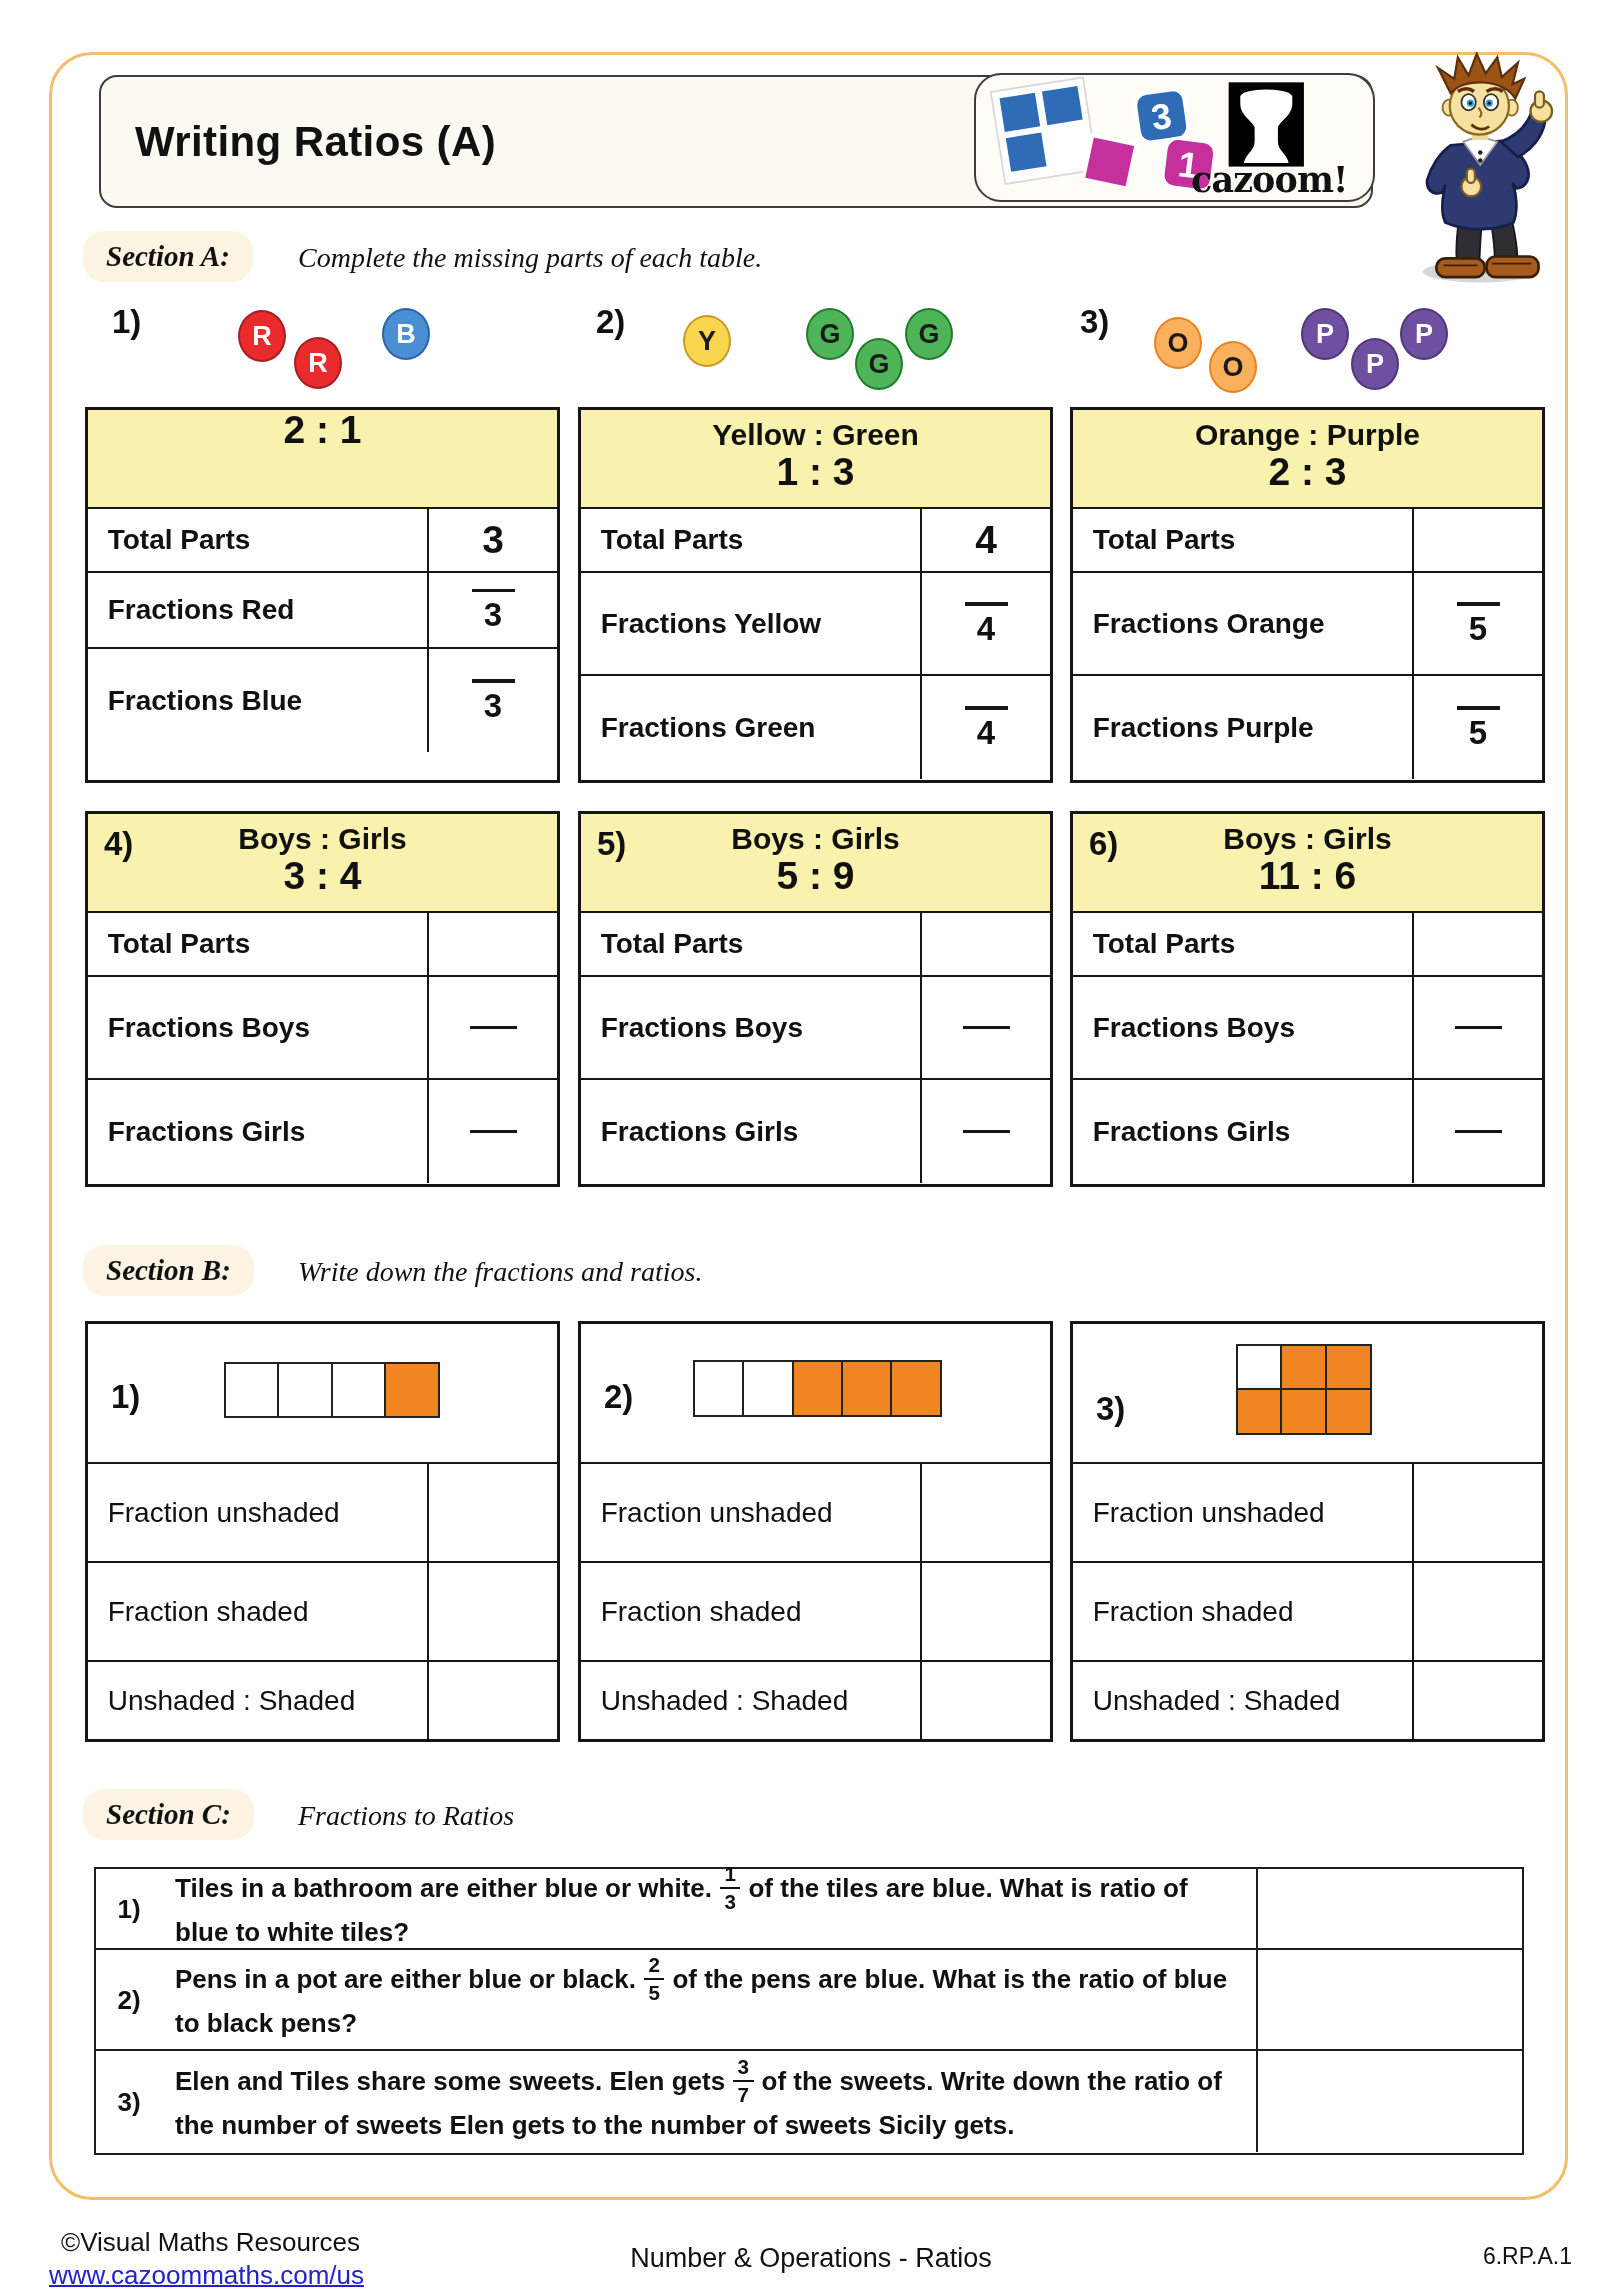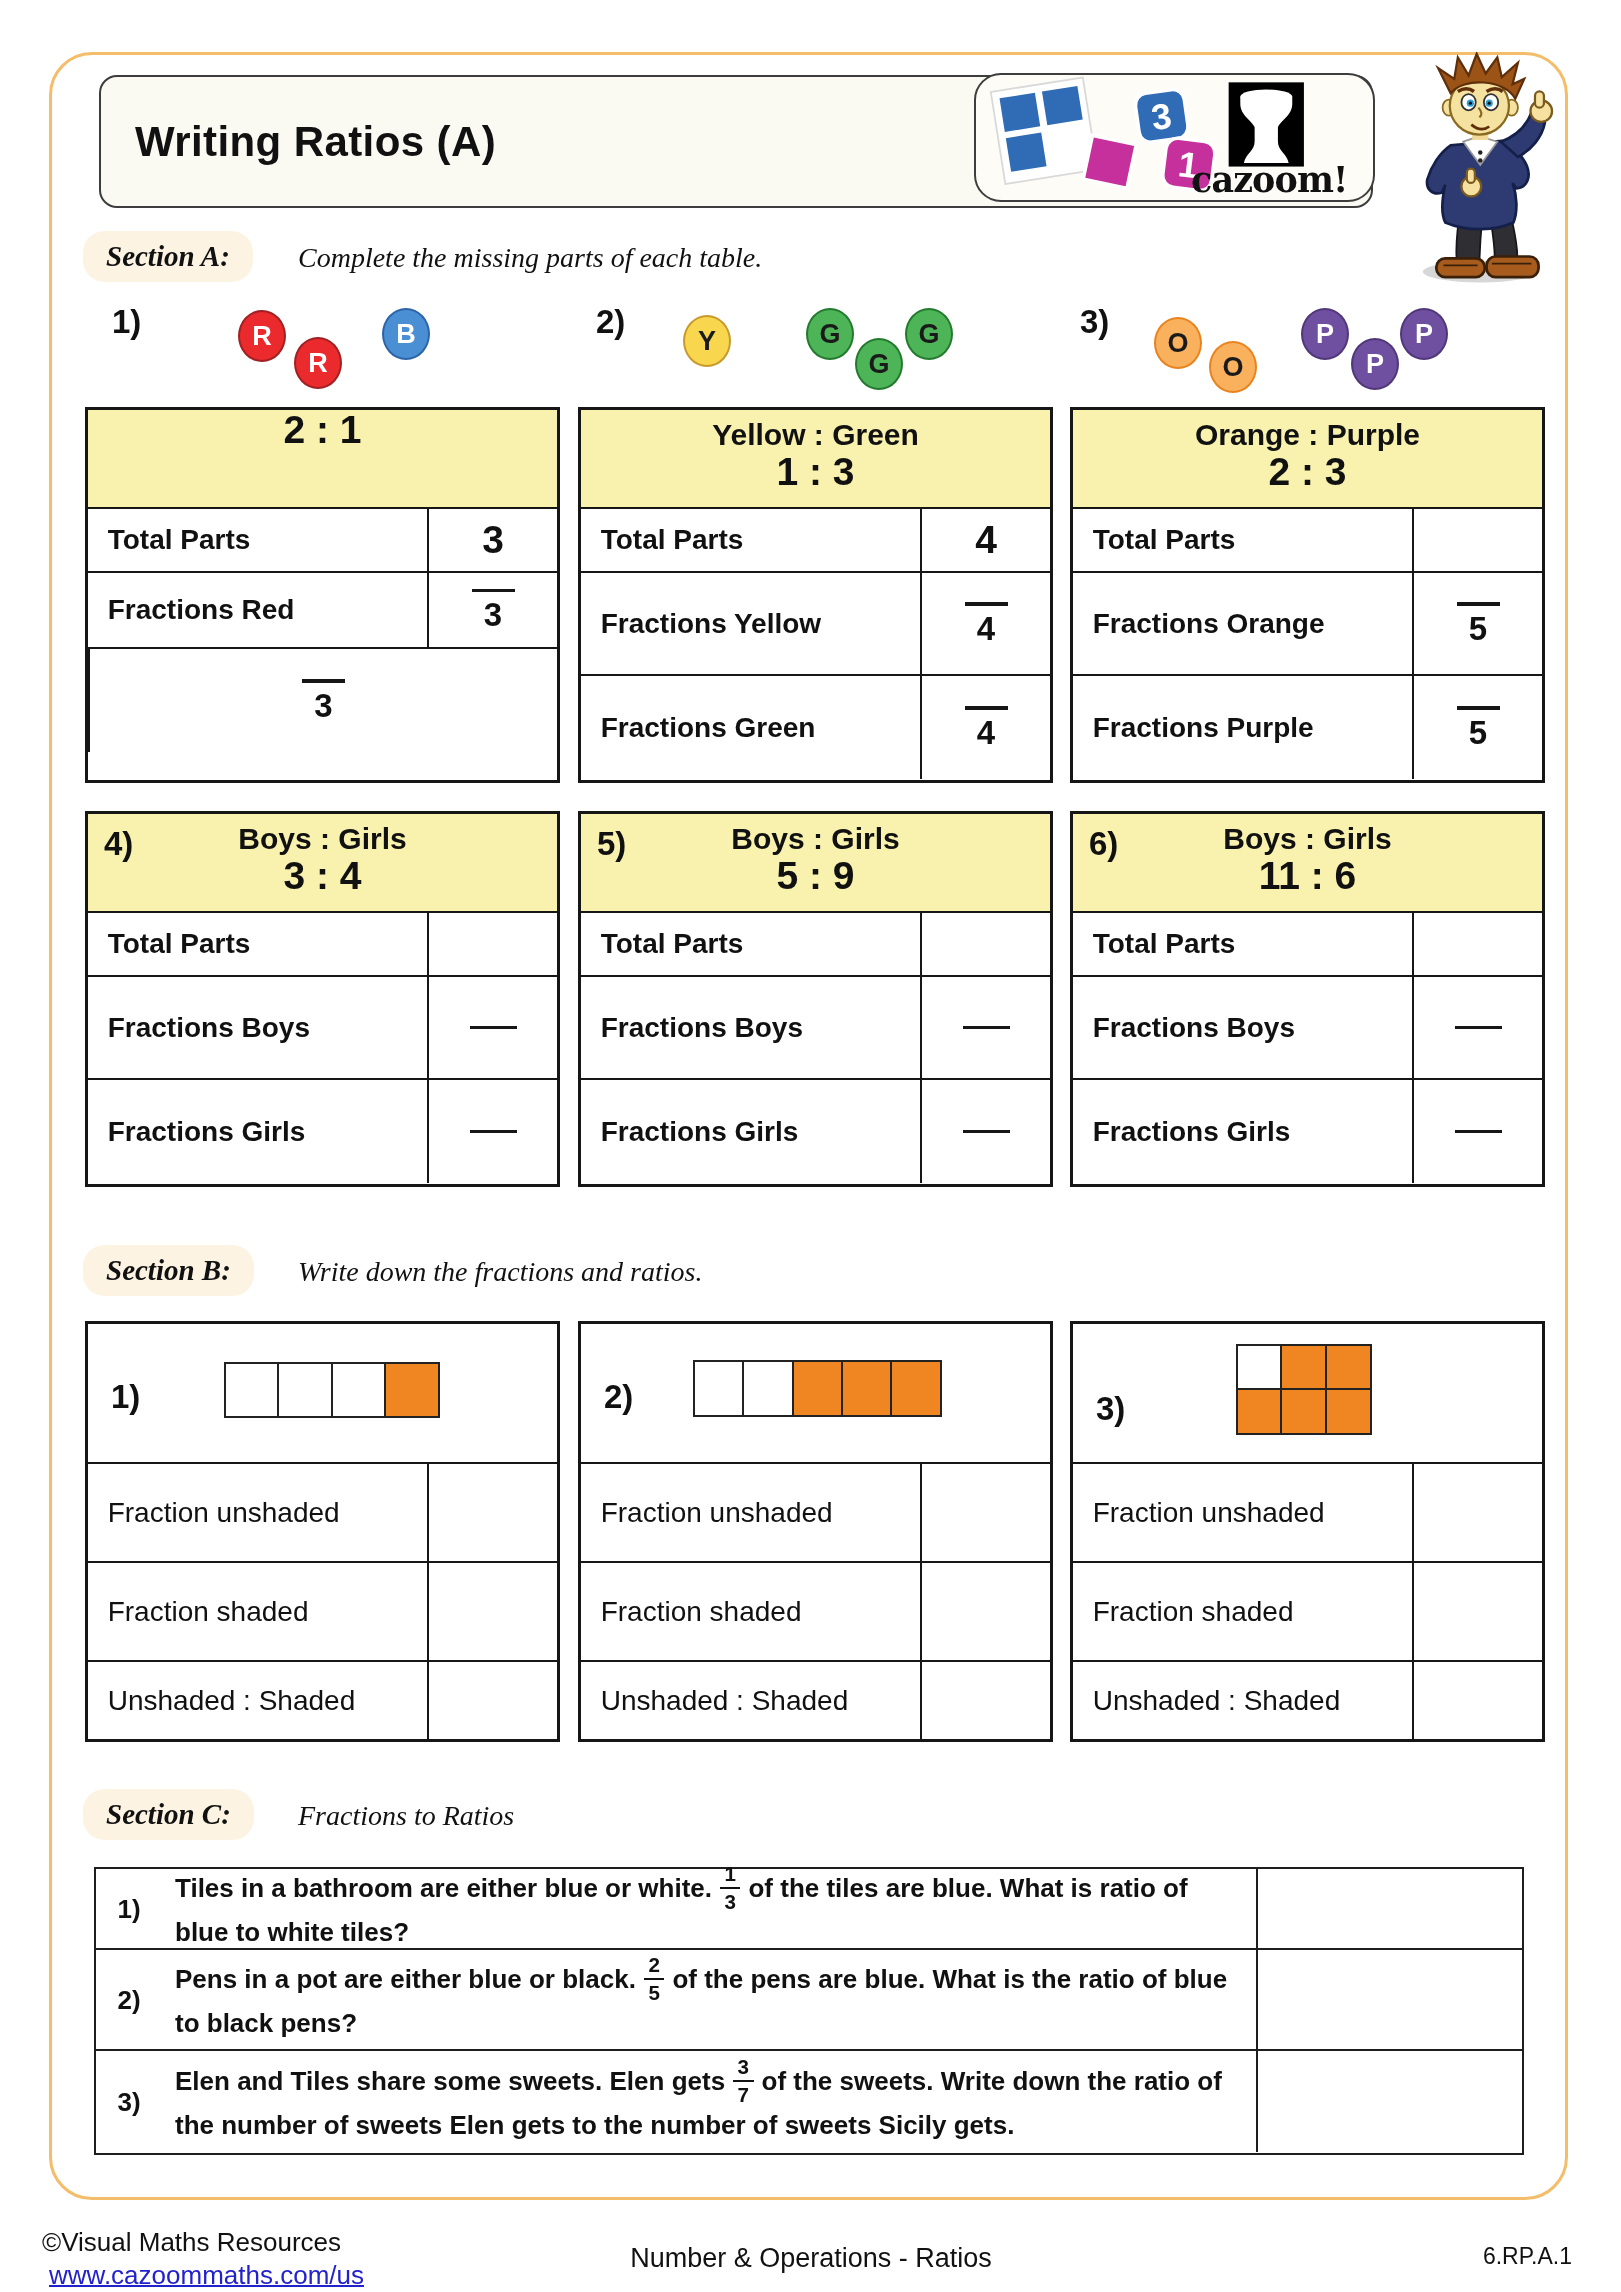--- a/index.html
+++ b/index.html
@@ -65,21 +65,21 @@
   .sc-q{flex:0 0 1160px;box-sizing:border-box;position:relative;display:flex;align-items:center;}
   .sc-qtext{padding:5.4px 9px 5.4px 79px;font-size:26px;font-weight:bold;line-height:37px;max-width:1079px;}
   .sc-num{position:absolute;left:21.5px;top:50%;transform:translateY(-50%);font-size:26px;font-weight:bold;}
   .sc-answer{flex:1;border-left:2.7px solid #1e1e1e;}
   .inline-frac{display:inline-flex;flex-direction:column;align-items:center;vertical-align:middle;
                margin:0 8px;line-height:1;position:relative;top:-1.8px;}
   .if-num{font-size:20.6px;font-weight:bold;border-bottom:2.7px solid #111;padding:0 4.5px 2.7px;}
   .if-den{font-size:20.6px;font-weight:bold;padding-top:2.7px;}
 
   
-  .footer-left1{left:42px;top:2227px;font-size:26px;}
+  .footer-left1{left:61px;top:2227px;font-size:26px;}
   .footer-left2{left:49px;top:2260px;font-size:26px;color:#2222cc;text-decoration:underline;text-decoration-thickness:1.8px;}
   .footer-center{left:0;top:2243px;width:1622px;text-align:center;font-size:27px;}
   .footer-right{left:1393px;top:2243px;width:179px;text-align:right;font-size:23px;}
 </style>
 </head>
 <body>
 
 <div id="page">
 
   <div class="abs outer-border"></div>
@@ -181,20 +181,21 @@
         </div>
     </div>
     <div class="sa-row" style="height:76px;">
       <div class="sa-label">Fractions Red</div>
       <div class="sa-value">
         <div class="frac-bar"></div>
         <div class="frac-den">3</div>
       </div>
     </div>
     <div class="sa-row last" style="height:103px;">
+      <div class="sa-label">Fractions Blue</div>
       <div class="sa-value">
         <div class="frac-bar"></div>
         <div class="frac-den">3</div>
       </div>
     </div>
   </div>
 
   <div class="abs sa-table" style="left:578px;top:407px;">
     <div class="sa-header">
       <div class="sa-title">Yellow : Green</div>

